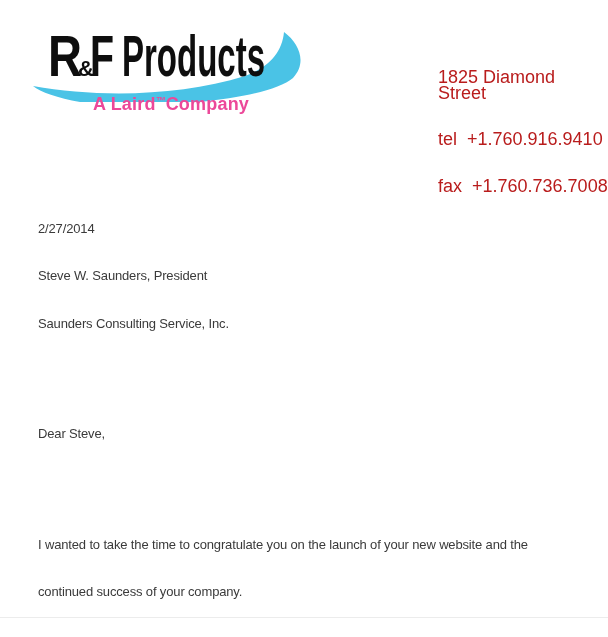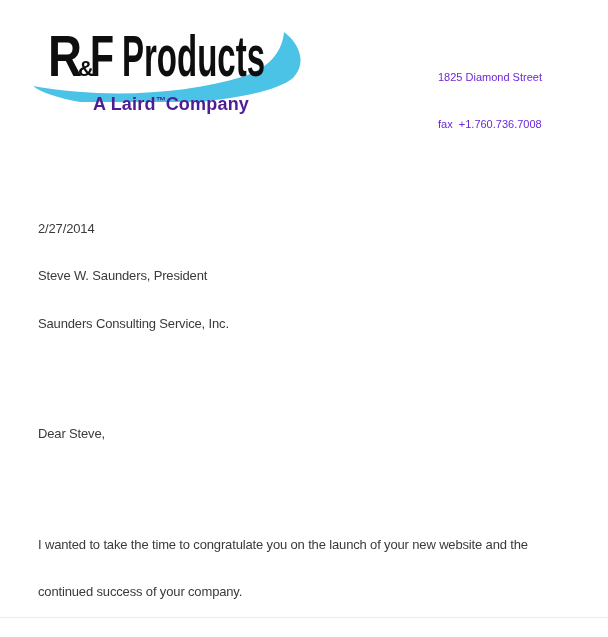--- a/index.html
+++ b/index.html
@@ -21,37 +21,37 @@
     height: 82px;
   }
   .tagline {
     position: absolute;
     left: 88px;
     top: 94px;
     width: 166px;
     text-align: center;
     font-size: 18px;
     font-weight: bold;
-    color: #4c1d95;
+    color: #ec4899;
     letter-spacing: 0.2px;
     white-space: nowrap;
   }
   .tagline sup {
     font-size: 10px;
     font-weight: bold;
     vertical-align: 6px;
     letter-spacing: 0;
   }
   .address {
     position: absolute;
     left: 438px;
     top: 39px;
-    font-size: 11px;
+    font-size: 18px;
     line-height: 15.5px;
-    color: #6d28d9;
+    color: #b91c1c;
     white-space: pre-wrap;
   }
   
   .content {
     position: absolute;
     left: 38px;
     top: 142px;
     width: 572px;
     font-size: 13px;
     line-height: 15.8px;
@@ -86,20 +86,21 @@
       <text x="48" y="56" font-family="Liberation Sans, sans-serif" font-weight="bold" font-size="22" fill="#0e0e0e">&amp;</text>
       <text x="60" y="56" font-family="Liberation Sans, sans-serif" font-weight="bold" font-size="58" fill="#0e0e0e" textLength="24" lengthAdjust="spacingAndGlyphs">F</text>
       <text x="92" y="56" font-family="Liberation Sans, sans-serif" font-weight="bold" font-size="58" fill="#0e0e0e" textLength="143" lengthAdjust="spacingAndGlyphs">Products</text>
     </svg>
   </div>
 
   <div class="tagline"><span>A Laird</span><sup>™</sup><span>Company</span></div>
 
   <div class="address">
     <div>1825 Diamond Street</div>
+    <div>tel  +1.760.916.9410</div>
     <div>fax  +1.760.736.7008</div>
   </div>
 
   <div class="content">
 
     <div class="block">
       <div>2/27/2014</div>
       <div>Steve W. Saunders, President</div>
       <div>Saunders Consulting Service, Inc.</div>
     </div>

